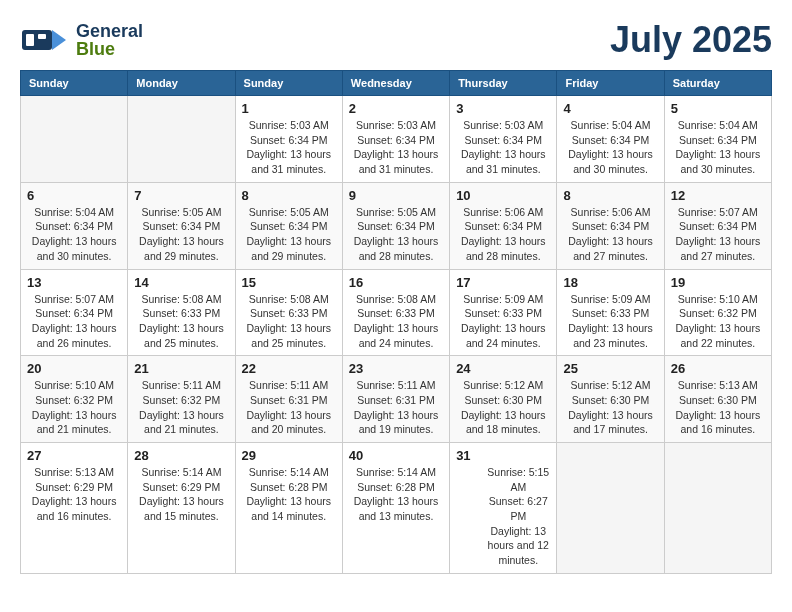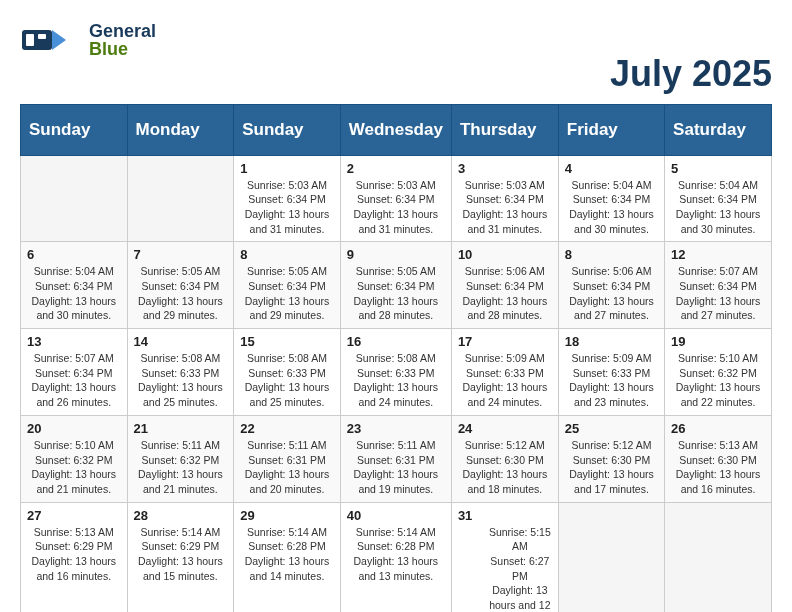--- a/index.html
+++ b/index.html
@@ -17,37 +17,36 @@
       margin-bottom: 10px;
     }
     .title-block {
       text-align: right;
     }
     .month-title {
       font-size: 36px;
       font-weight: bold;
       color: #1a3a5c;
       line-height: 1.1;
-      margin-top: 34px;
     }
     .location-title {
       font-size: 16px;
       color: #333;
     }
     .calendar {
       width: 100%;
       border-collapse: collapse;
       border: 1px solid #ccc;
     }
     .calendar th {
       background-color: #2a6496;
       color: #fff;
       text-align: left;
-      padding: 15px 8px;
-      font-size: 17px;
+      padding: 6px 8px;
+      font-size: 11px;
       border: 1px solid #1a5080;
     }
     .calendar td {
       vertical-align: top;
       padding: 5px 6px;
       border: 1px solid #ccc;
       width: calc(100% / 7);
       min-height: 80px;
       font-size: 11px;
       color: #333;
@@ -78,21 +77,20 @@
       gap: 6px;
     }
     .logo-svg {
       width: 50px;
       height: 40px;
     }
     .logo-words {
       display: flex;
       flex-direction: column;
       line-height: 1;
-      margin-left: 13px;
     }
     .logo-general {
       font-size: 18px;
       font-weight: bold;
       color: #1a3a5c;
     }
     .logo-blue-word {
       font-size: 18px;
       font-weight: bold;
       color: #4d7c0f;

